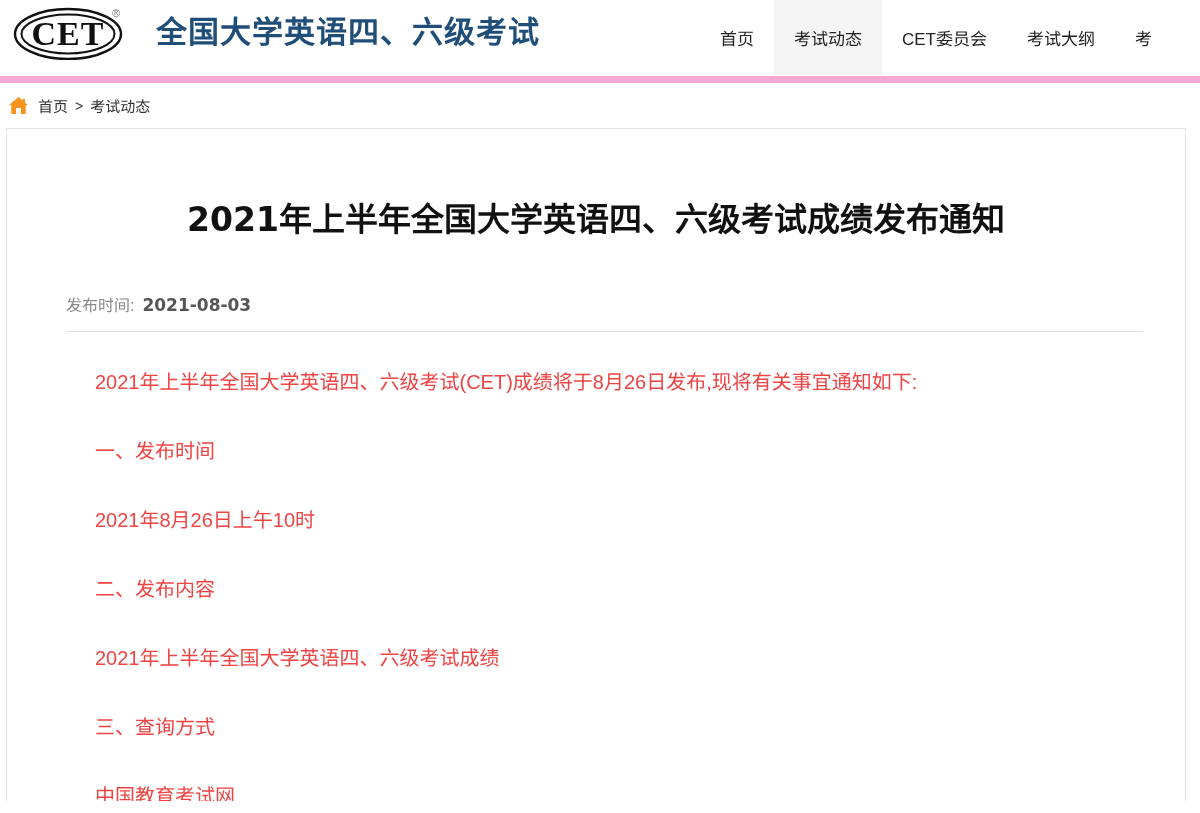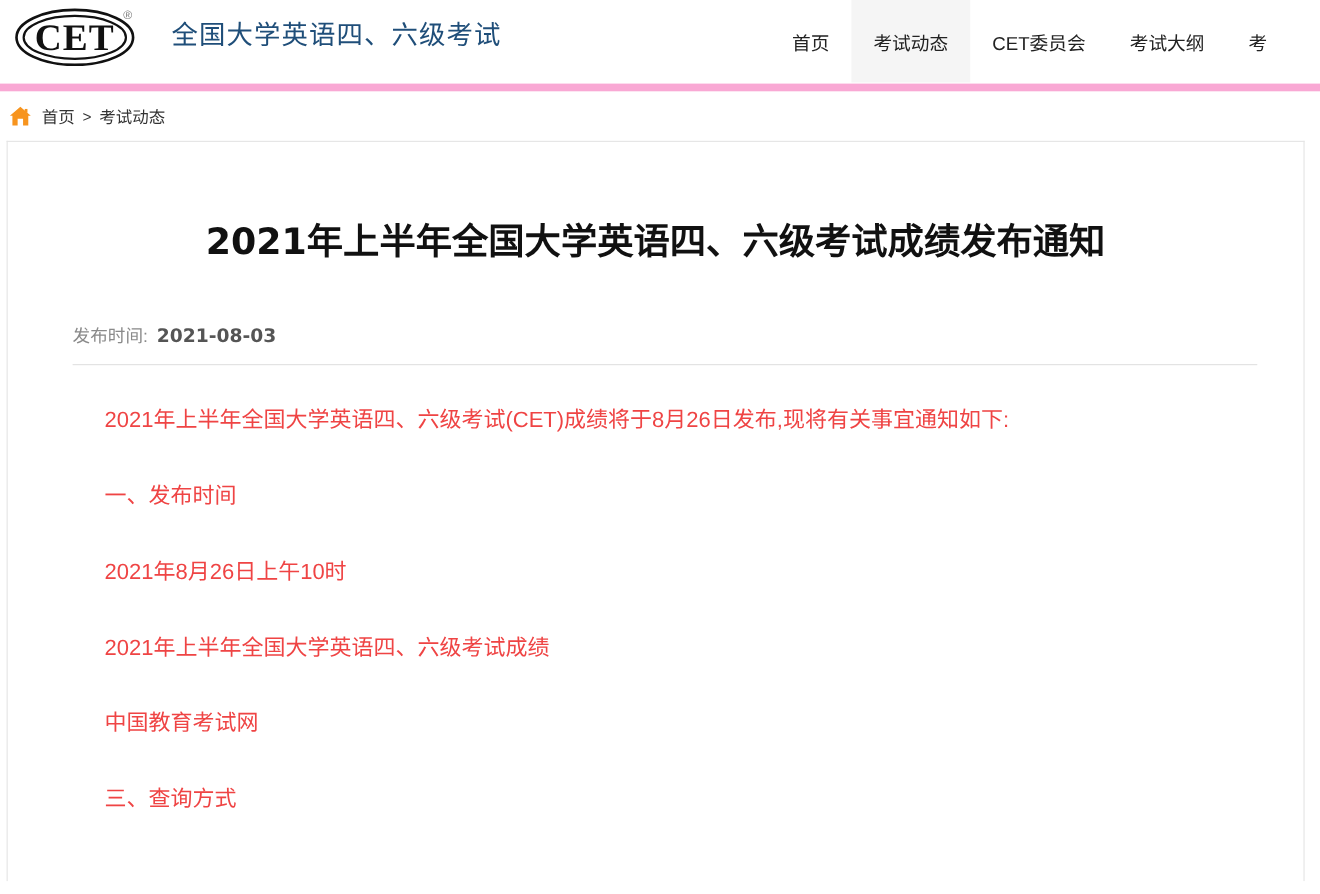--- a/index.html
+++ b/index.html
@@ -40,22 +40,22 @@
   .cet-logo {
     width: 122px;
     height: 56px;
     flex: 0 0 auto;
     position: relative;
   }
 
   .brand-title {
     margin-left: 22px;
     font-family: "DejaVu Sans", "Liberation Sans", sans-serif;
-    font-size: 24px;
-    font-weight: normal;
+    font-size: 31px;
+    font-weight: bold;
     color: #1f4e79;
     letter-spacing: 1px;
     white-space: nowrap;
     line-height: 1;
   }
 
   .main-nav {
     position: absolute;
     left: 700px;
     top: 0;
@@ -230,19 +230,20 @@
       <span class="meta-label">发布时间:</span>
       <span class="meta-value">2021-08-03</span>
     </div>
 
     <div class="meta-divider"></div>
 
     <div class="article-body">
       <p class="first">2021年上半年全国大学英语四、六级考试(CET)成绩将于8月26日发布,现将有关事宜通知如下:</p>
       <p>一、发布时间</p>
       <p>2021年8月26日上午10时</p>
+      <p>二、发布内容</p>
       <p>2021年上半年全国大学英语四、六级考试成绩</p>
+      <p>三、查询方式</p>
       <p>中国教育考试网</p>
-      <p>三、查询方式</p>
     </div>
 
   </article>
 </main>
 
 </body></html>

